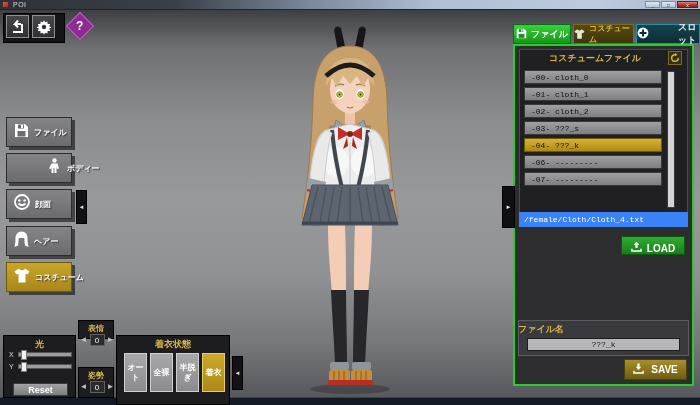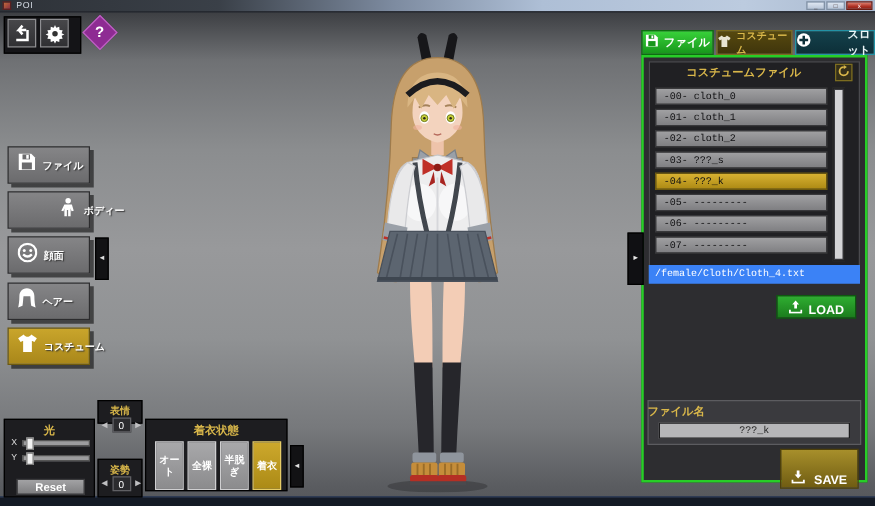--- a/index.html
+++ b/index.html
@@ -68,40 +68,40 @@
   .pathbar{left:519px;top:212px;width:169px;height:15px;background:#3b82f6;color:#fff;
     font-size:8px;line-height:15px;padding-left:5px;box-sizing:border-box;
     font-family:"Liberation Mono","DejaVu Sans Mono",monospace;white-space:nowrap;}
   .loadbtn{left:621px;top:236px;width:64px;height:19px;background:linear-gradient(#2fae31,#1b7c1d);
     border:1px solid #0d5a0f;color:#fff;font-weight:bold;font-size:10px;
     display:flex;align-items:flex-end;justify-content:center;gap:5px;box-sizing:border-box;cursor:pointer;}
   .fnbox{left:518px;top:320px;width:171px;height:36px;background:#3a3a3e;border:1px solid #5c5c60;box-sizing:border-box;}
   .fn-label{left:518px;top:323px;width:171px;text-align:left;color:#d9b74a;font-size:9px;font-weight:bold;}
   .fn-input{left:527px;top:338px;width:153px;height:13px;background:#b6b6b8;border:1px solid #1c1c1e;
     color:#222;font-size:8px;text-align:center;box-sizing:border-box;font-family:"Liberation Mono","DejaVu Sans Mono",monospace;}
-  .savebtn{left:624px;top:359px;width:63px;height:32px;background:linear-gradient(#a78f2b,#6f5c12);
+  .savebtn{left:624px;top:359px;width:63px;height:21px;background:linear-gradient(#a78f2b,#6f5c12);
     border:1px solid #4e400a;color:#fff;font-weight:bold;font-size:10px;
-    display:flex;align-items:flex-end;justify-content:center;gap:7px;box-sizing:border-box;cursor:pointer;}
+    display:flex;align-items:center;justify-content:center;gap:7px;box-sizing:border-box;cursor:pointer;}
 
   
   .bpanel{background:#1d1d20;border:1px solid #000;box-sizing:border-box;}
   .gold-title{color:#d9b74a;font-size:9px;font-weight:bold;text-align:center;}
   .lightbox{left:3px;top:335px;width:73px;height:63px;}
   .srow{position:absolute;left:0;width:73px;height:10px;}
   .srow .ax{position:absolute;left:5px;top:1px;color:#ddd;font-size:7px;}
   .track{position:absolute;left:14px;top:2px;width:54px;height:5px;background:#9c9c9e;border:1px solid #555;box-sizing:border-box;}
   .sl-thumb{position:absolute;left:17px;top:0px;width:6px;height:10px;background:#f2f2f2;border:1px solid #777;box-sizing:border-box;}
   .resetbtn{position:absolute;left:9px;top:47px;width:55px;height:13px;background:linear-gradient(#a2a2a4,#7e7e80);
     border:1px solid #3a3a3c;color:#fff;font-size:9px;font-weight:bold;text-align:center;line-height:12px;box-sizing:border-box;cursor:pointer;}
   .stepbox{left:78px;width:36px;}
   .steprow{position:absolute;left:0;top:13px;width:36px;display:flex;align-items:center;justify-content:center;gap:2px;}
   .arrow{color:#bfbfc1;font-size:8px;cursor:pointer;line-height:12px;}
   .valbox{width:15px;height:12px;background:#2b2b2e;border:1px solid #606064;color:#fff;font-size:8px;
     text-align:center;line-height:12px;box-sizing:border-box;}
-  .clothbox{left:116px;top:335px;width:114px;height:58px;}
+  .clothbox{left:116px;top:335px;width:114px;height:70px;}
   .cloth-btns{position:absolute;left:7px;top:17px;display:flex;gap:3px;}
   .cbtn{width:23px;height:39px;background:linear-gradient(#a8a8aa,#8b8b8d);border:1px solid #cfcfd1;
     color:#fff;font-size:8px;font-weight:bold;display:flex;align-items:center;justify-content:center;
     text-align:center;box-sizing:border-box;cursor:pointer;line-height:10px;}
   .cbtn.sel{background:linear-gradient(#cda82c,#ab8a16);border-color:#e6cc66;}
   .btab{left:232px;top:356px;width:9px;height:32px;background:#121214;border:1px solid #000;
     display:flex;align-items:center;justify-content:center;color:#e0e0e0;font-size:6px;}
 
   .charsvg{left:262px;top:22px;width:176px;height:372px;}
 </style>
@@ -317,21 +317,20 @@
         </svg>
     </span>
   </div>
 
   <div class="abs items">
     <div class="item">-00- cloth_0</div>
     <div class="item">-01- cloth_1</div>
     <div class="item">-02- cloth_2</div>
     <div class="item">-03- ???_s</div>
     <div class="item sel">-04- ???_k</div>
-    <div class="item">-05- ---------</div>
     <div class="item">-06- ---------</div>
     <div class="item">-07- ---------</div>
   </div>
   <div class="abs scroll">
       <div class="thumb"></div>
     </div>
 
   <div class="abs pathbar">/female/Cloth/Cloth_4.txt</div>
 
   <div class="abs loadbtn">

